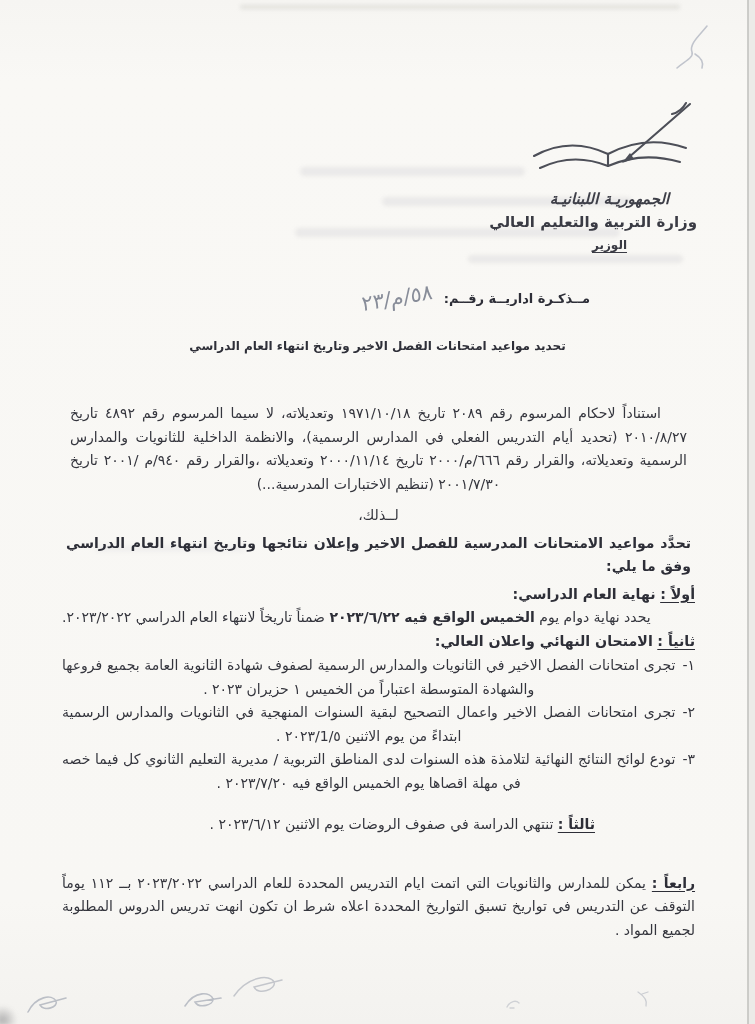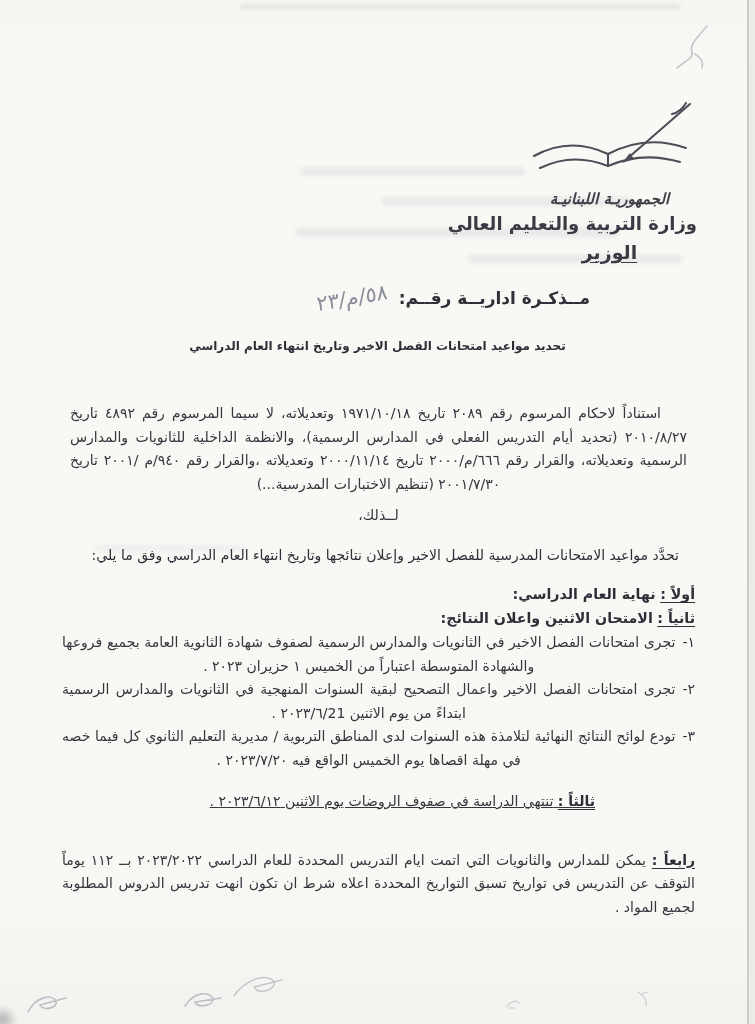--- a/index.html
+++ b/index.html
@@ -18,50 +18,50 @@
   .bleed.b1 { left:300px; top:167px; width:225px; }
   .bleed.b2 { left:382px; top:197px; width:250px; }
   .bleed.b3 { left:295px; top:228px; width:325px; }
   .bleed.b4 { left:468px; top:255px; width:215px; height:8px; }
   .bleed.b5 { left:95px;  top:545px; width:150px; height:7px; opacity:.6; }
 
   
   .header { position:absolute; top:100px; right:58px; width:175px; text-align:center; direction:rtl; }
   .logo { display:block; margin:0 auto -6px auto; }
   .republic { font-size:15px; font-weight:bold; font-style:italic; letter-spacing:.4px; color:#3e3f48; white-space:nowrap; }
-  .ministry { font-size:18px; font-weight:bold; margin-top:5px; color:#3a3b44; white-space:nowrap; }
-  .minister { font-size:19px; font-weight:bold; margin-top:7px; text-decoration:underline; text-underline-offset:3px; color:#3a3b44; }
+  .ministry { font-size:15px; font-weight:bold; margin-top:5px; color:#3a3b44; white-space:nowrap; }
+  .minister { font-size:12px; font-weight:bold; margin-top:7px; text-decoration:underline; text-underline-offset:3px; color:#3a3b44; }
 
   
   .memo-line { position:absolute; top:286px; right:165px; direction:rtl; display:flex; align-items:center; gap:10px; }
-  .memo-label { font-weight:bold; font-size:17px; color:#2e2f38; white-space:nowrap; }
+  .memo-label { font-weight:bold; font-size:13px; color:#2e2f38; white-space:nowrap; }
   .memo-hand { display:inline-block; transform:rotate(-10deg) skewX(-6deg); font-size:21px; color:#5d6476; opacity:.72; letter-spacing:3px; white-space:nowrap; }
 
   
   .doc-title { position:absolute; top:334px; left:0; right:0; text-align:center; direction:rtl;
                font-weight:bold; font-size:12px; line-height:24px; color:#2e2f38; }
 
   
   .content { position:absolute; top:394px; right:60px; left:62px; direction:rtl;
              font-size:14px; line-height:23.5px; color:#34353d; }
   .preamble { margin:8px; text-align:justify; text-align-last:center; text-indent:26px; }
   .therefore { text-align:center; font-weight:normal; margin-top:1px; }
-  .decision { margin:16px; font-weight:normal; text-align:justify; text-align-last:right; color:#2d2e37; }
+  .decision { margin:4px; font-weight:bold; text-align:justify; text-align-last:right; color:#2d2e37; }
   .sec { }
   .sec-head { font-size:14.2px; }
   .sec-label { font-weight:bold; text-decoration:underline; text-underline-offset:3px; color:#2d2e37; }
   .sec-heading { font-weight:bold; color:#2d2e37; }
   .sec1-body { margin:0; text-align:justify; text-align-last:left; }
   .bold-date { font-weight:bold; color:#2d2e37; }
   .items { margin:1px 0 0 0; padding:0; list-style:none; }
   .item { display:flex; gap:7px; align-items:flex-start; }
   .item-num { flex:0 0 auto; }
   .item-text { flex:1 1 auto; text-align:justify; text-align-last:center; }
   .sec3 { margin-top:18px; margin-left:60px; padding-right:0; }
-  .sec3-wrap { margin-right:100px;text-decoration:underline; }
+  .sec3-wrap { margin-right:100px; }
   .sec4 { margin-top:35px; }
   .sec4-body-wrap { text-align:justify; text-align-last:right; }
 
   
   .squiggle { position:absolute; opacity:.55; }
   .sq-topright { top:24px; right:42px; opacity:.5; }
   .sq-sig1 { left:26px; top:992px; }
   .sq-sig2 { left:183px; top:988px; }
   .sq-sig3 { left:232px; top:972px; opacity:.5; }
   .sq-mark1 { left:504px; top:995px; opacity:.4; }
@@ -119,35 +119,36 @@
 
     <div class="therefore">لــذلك،</div>
 
     <p class="decision">تحدَّد مواعيد الامتحانات المدرسية للفصل الاخير وإعلان نتائجها وتاريخ انتهاء العام الدراسي وفق ما يلي:</p>
 
     <div class="sec">
       <div class="sec-head">
         <span class="sec-label">أولاً :</span>
         <span class="sec-heading">نهاية العام الدراسي:</span>
       </div>
+      <p class="sec1-body"><span>يحدد نهاية دوام يوم </span><span class="bold-date">الخميس الواقع فيه ٢٠٢٣/٦/٢٢</span><span> ضمناً تاريخاً لانتهاء العام الدراسي ٢٠٢٣/٢٠٢٢.</span></p>
     </div>
 
     <div class="sec">
       <div class="sec-head">
         <span class="sec-label">ثانياً :</span>
-        <span class="sec-heading">الامتحان الاثنين واعلان النتائج:</span>
+        <span class="sec-heading">الامتحان النهائي واعلان العالي:</span>
       </div>
       <ul class="items">
         <li class="item">
           <span class="item-num">١-</span>
           <span class="item-text">تجرى امتحانات الفصل الاخير في الثانويات والمدارس الرسمية لصفوف شهادة الثانوية العامة بجميع فروعها والشهادة المتوسطة اعتباراً من الخميس ١ حزيران ٢٠٢٣ .</span>
         </li>
         <li class="item">
           <span class="item-num">٢-</span>
-          <span class="item-text">تجرى امتحانات الفصل الاخير واعمال التصحيح لبقية السنوات المنهجية في الثانويات والمدارس الرسمية ابتداءً من يوم الاثنين ٢٠٢٣/٦/21 .</span>
+          <span class="item-text">تجرى امتحانات الفصل الاخير واعمال التصحيح لبقية السنوات المنهجية في الثانويات والمدارس الرسمية ابتداءً من يوم الاثنين ٢٠٢٣/1/٥ .</span>
         </li>
         <li class="item">
           <span class="item-num">٣-</span>
           <span class="item-text">تودع لوائح النتائج النهائية لتلامذة هذه السنوات لدى المناطق التربوية / مديرية التعليم الثانوي كل فيما خصه في مهلة اقصاها يوم الخميس الواقع فيه ٢٠٢٣/٧/٢٠ .</span>
         </li>
       </ul>
     </div>
 
     <div class="sec sec3">
       <div class="sec3-wrap">

